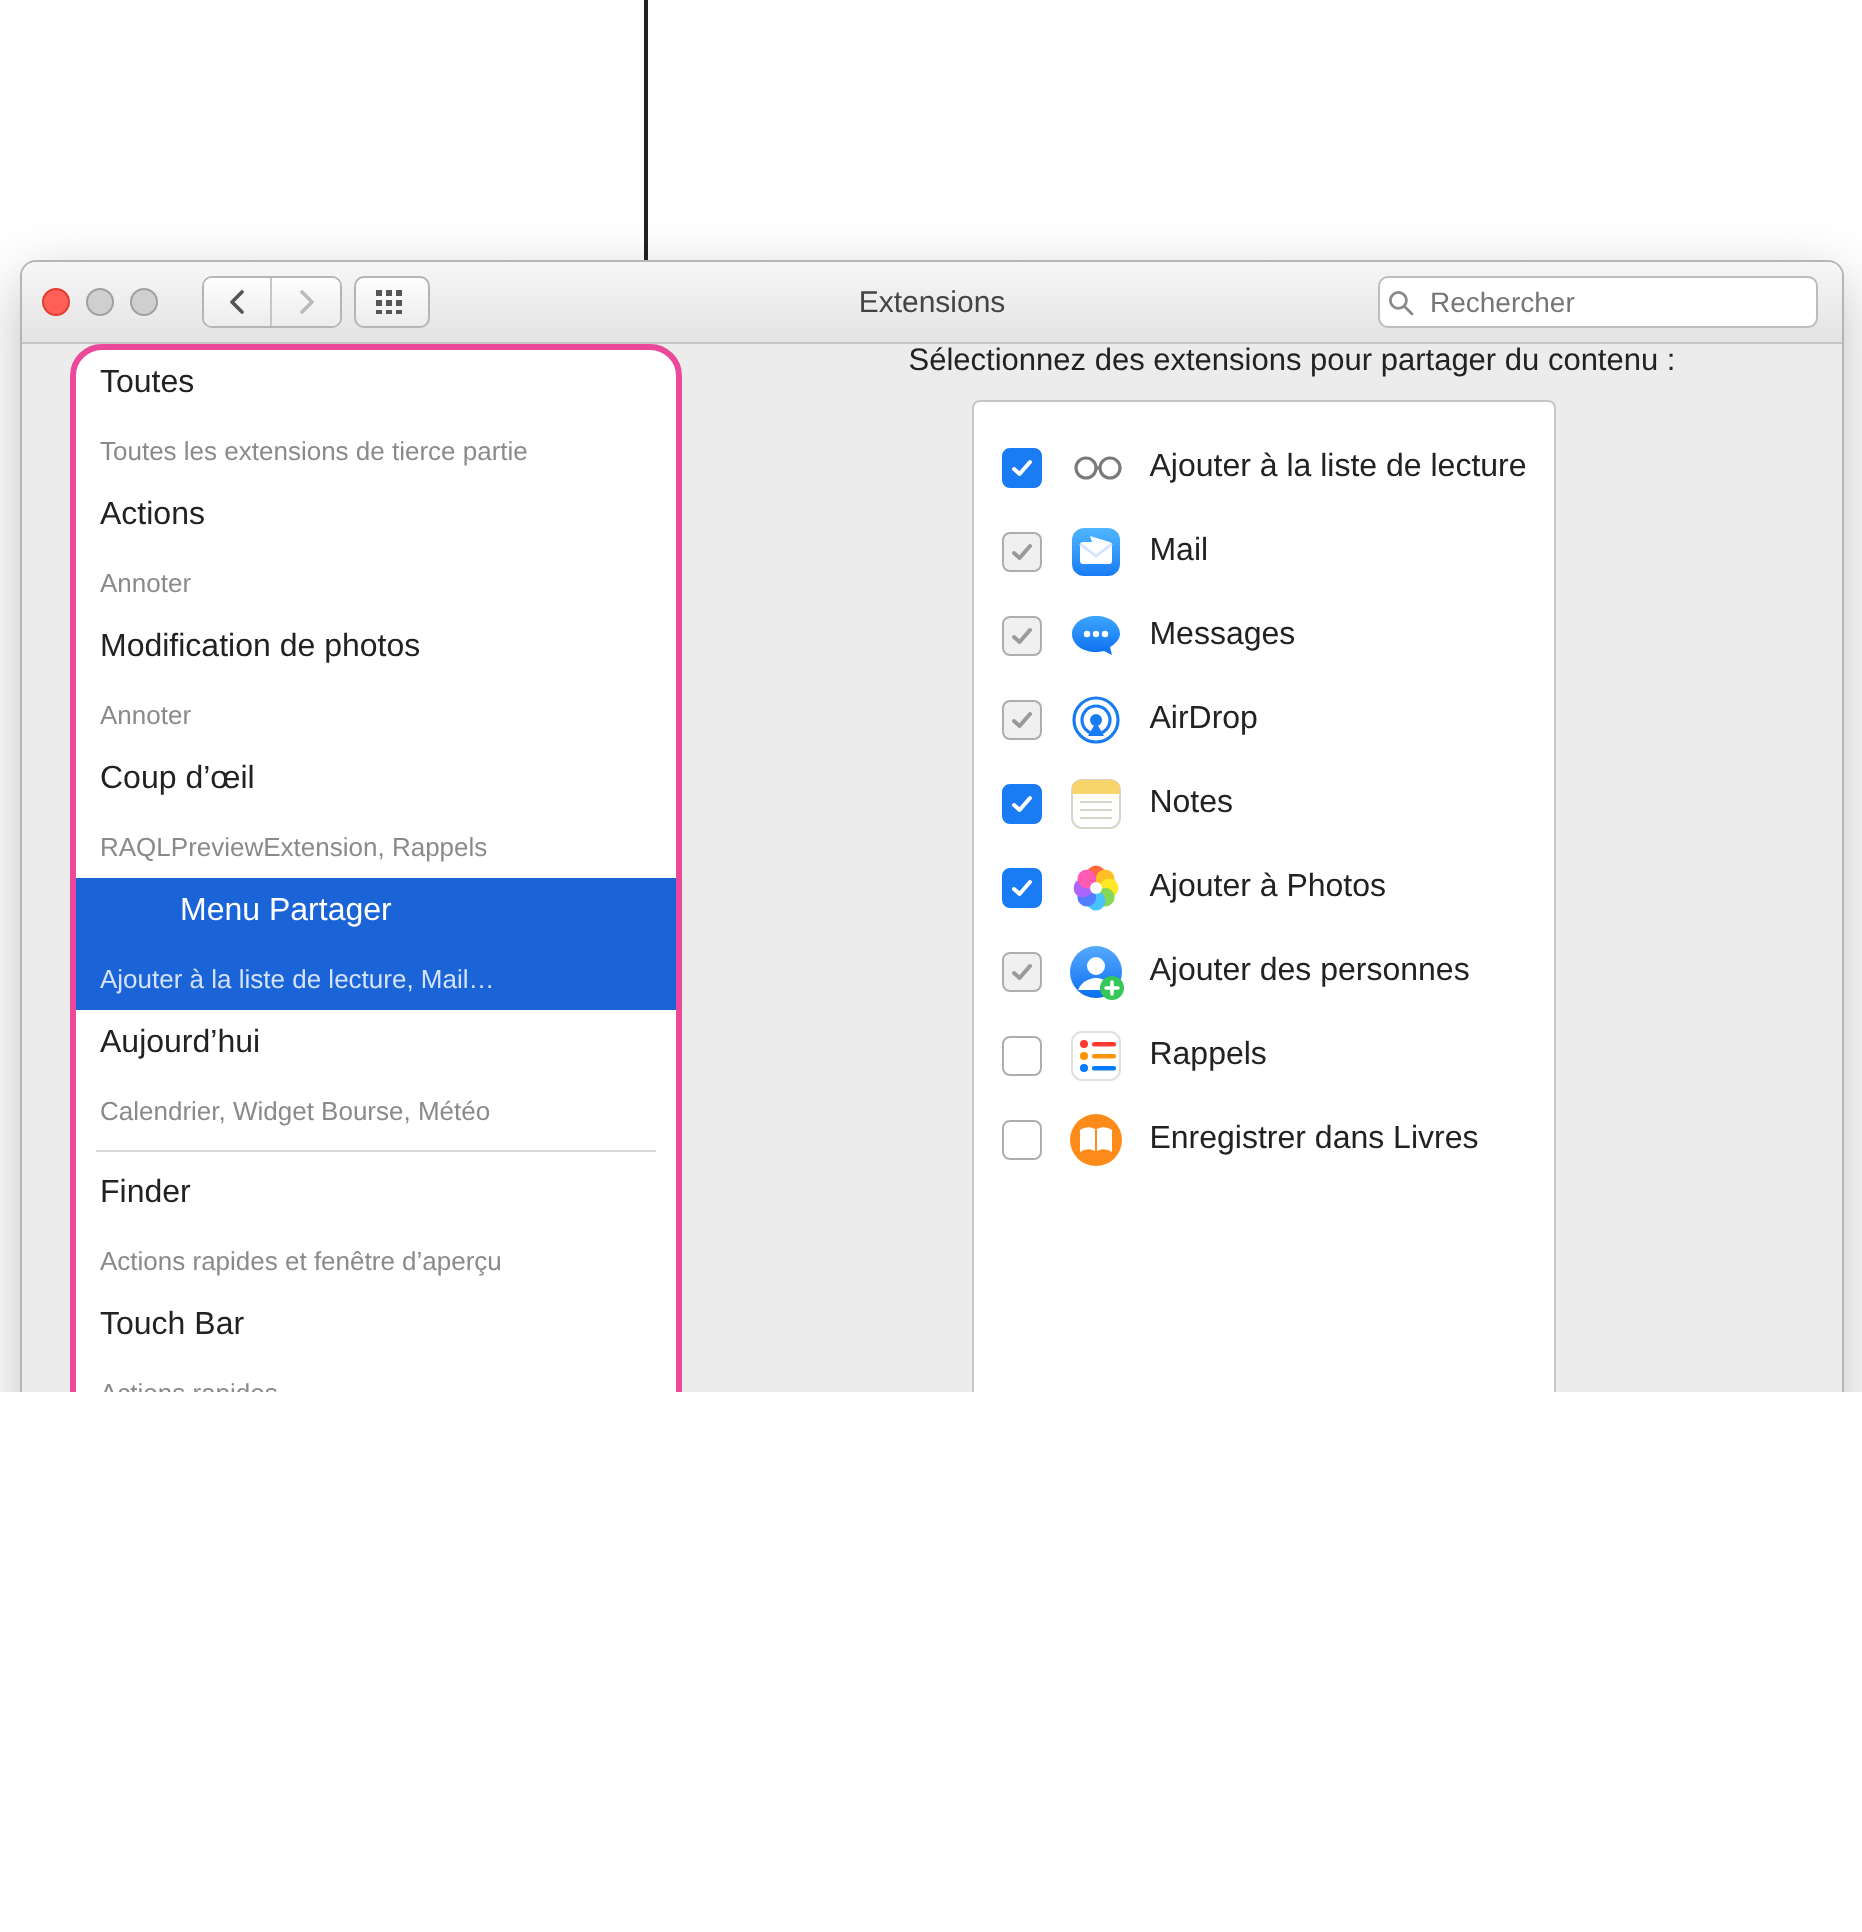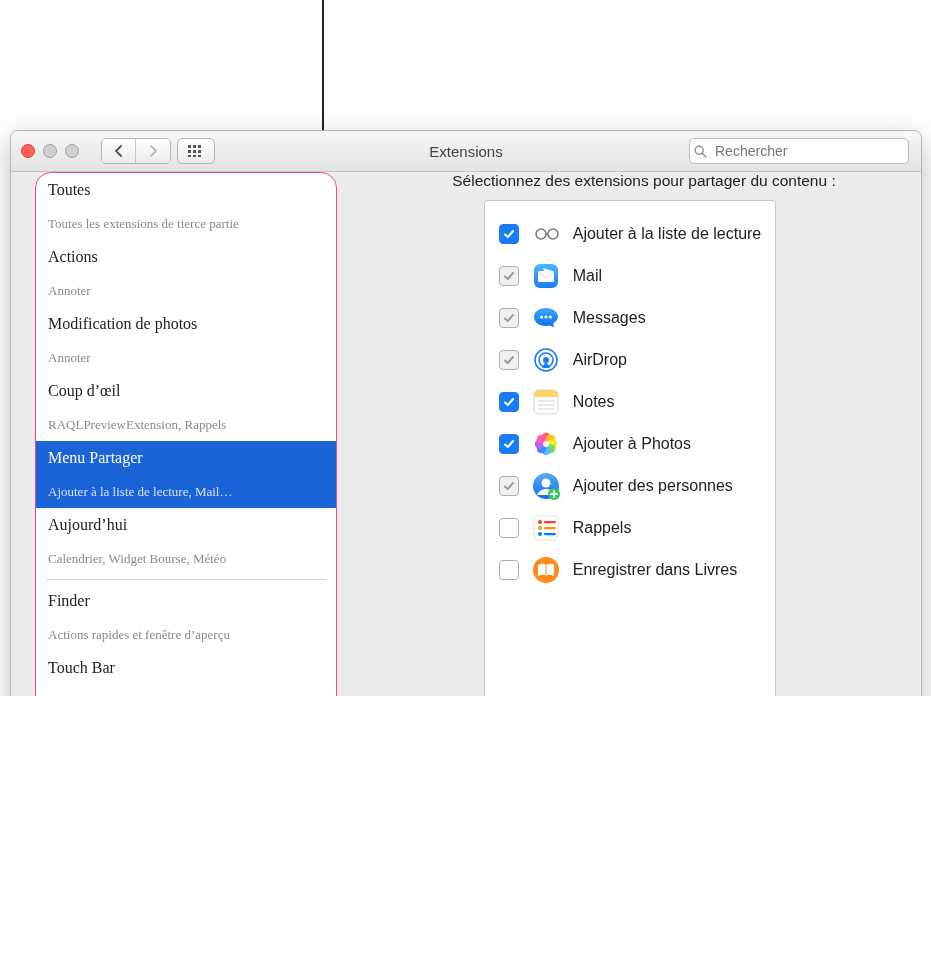--- a/index.html
+++ b/index.html
@@ -16,26 +16,26 @@
   .navseg{display:flex;border:1px solid #b5b5b5;border-radius:5px;overflow:hidden;background:#fff;height:24px;}
   .navseg button{border:none;background:linear-gradient(#fefefe,#ececec);width:34px;display:flex;align-items:center;justify-content:center;cursor:pointer;padding:0;}
   .navseg button:first-child{border-right:1px solid #c6c6c6;}
   .gridbtn{margin-left:6px;border:1px solid #b5b5b5;border-radius:5px;background:linear-gradient(#fefefe,#ececec);height:24px;width:36px;display:flex;align-items:center;justify-content:center;cursor:pointer;}
   .tl-title{position:absolute;left:0;right:0;text-align:center;font-weight:500;color:#444;pointer-events:none;}
   .tl-right{margin-left:auto;padding-right:12px;}
   .search{display:flex;align-items:center;gap:6px;height:24px;width:210px;border:1px solid #bcbcbc;border-radius:5px;background:#fff;padding:0 4px;color:#8a8a8a;}
   .search input{border:none;outline:none;flex:1;font-size:14px;color:#333;background:transparent;}
   .subheader{padding:24px 0 16px 24px;color:#222;font-size:16px;}
   .body{display:flex;padding:0 12px 16px 24px;gap:14px;height:calc(100% - 40px - 70px);}
-  .sidebar{width:300px;background:#fff;border:1px solid #ec4899;border-radius:16px;overflow:hidden;font-family:Liberation Serif, serif;}
+  .sidebar{width:300px;background:#fff;border:3px solid #ec4899;border-radius:16px;overflow:hidden;}
   .sideitem{padding:8px 12px;cursor:pointer;}
   .sideitem .t{font-size:16px;color:#222;}
   .sideitem .s{font-size:13px;color:#8a8a8a;margin-top:17px;white-space:nowrap;overflow:hidden;text-overflow:ellipsis;}
   .sideitem.selected{background:#1a64d8;}
-  .sideitem.selected .t{color:#fff;}
+  .sideitem.selected .t{color:#fff;margin-left:40px;}
   .sideitem.selected .s{color:#d4e3fb;}
   .divider{height:1px;background:#d9d9d9;margin:4px 10px;}
   .panel{flex:1;display:flex;flex-direction:column;align-items:center;}
   .panel-title{font-size:15.5px;color:#222;margin:0 0 10px 28px;}
   .listbox{flex:1;background:#fff;border:1px solid #c6c6c6;border-radius:4px;padding:12px 14px;overflow:auto;}
   .row{display:flex;align-items:center;gap:12px;height:42px;}
   .cb{width:18px;height:18px;border:1px solid #aeaeae;border-radius:4px;background:#fff;display:flex;align-items:center;justify-content:center;cursor:pointer;flex:0 0 18px;}
   .cb.checked{background:#1a7cf5;border-color:#1a7cf5;}
   .cb.locked{background:#f0f0f0;}
   .cb svg{width:12px;height:12px;}

